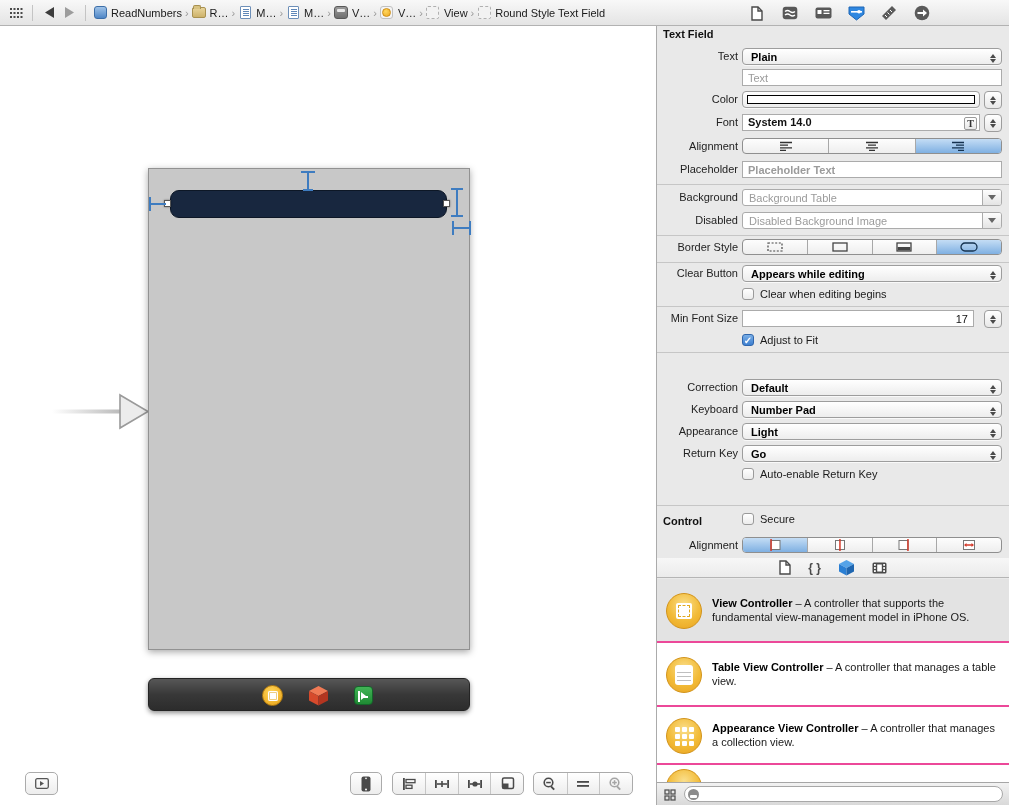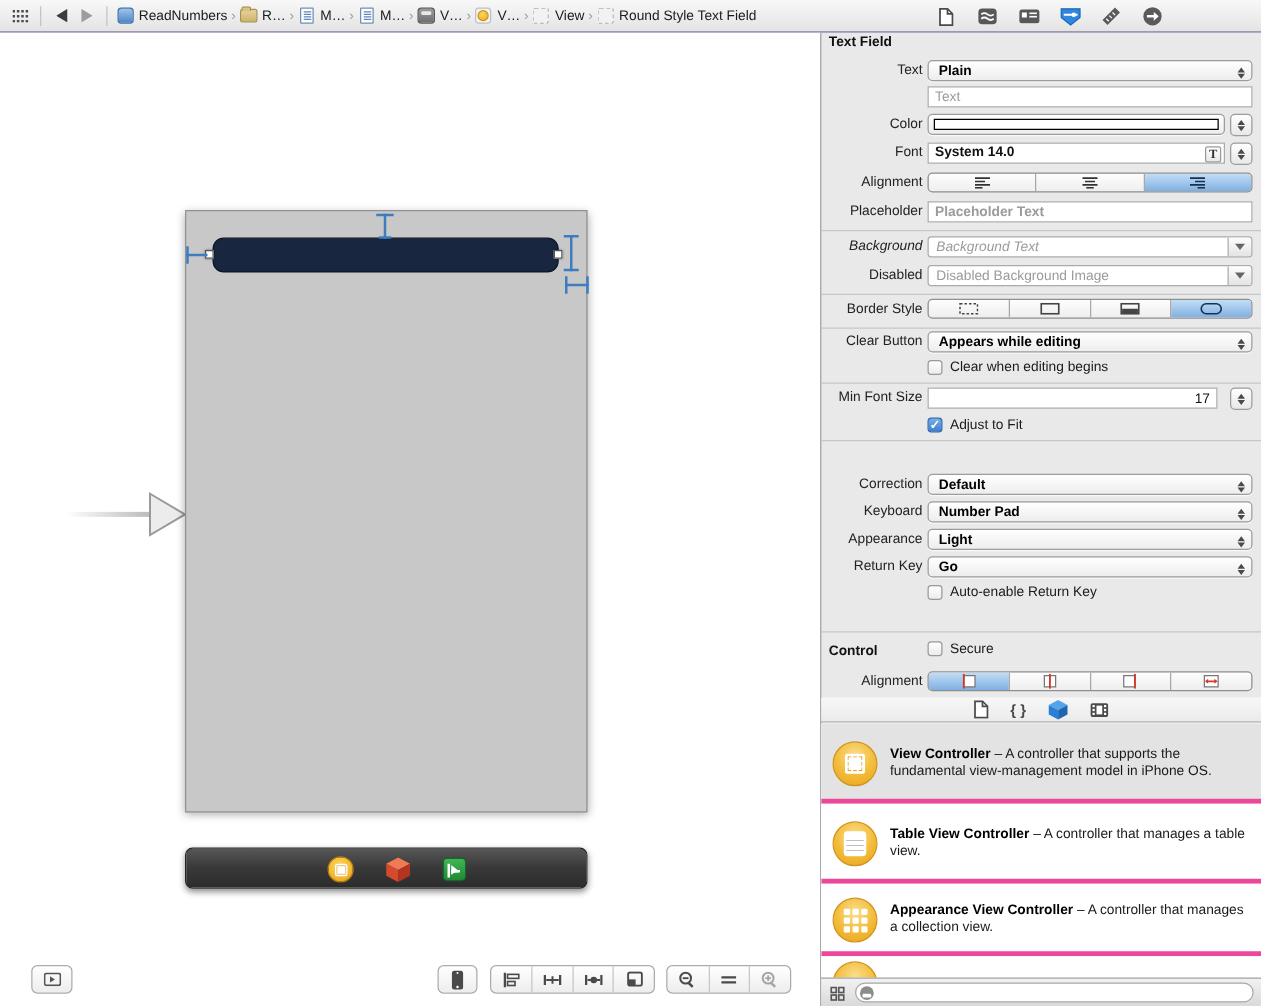--- a/index.html
+++ b/index.html
@@ -85,21 +85,21 @@
   .seg > div.sel { background:linear-gradient(#c4ddf5,#7fb0e2); }
   .chk { position:absolute; left:85px; top:1px; width:12px; height:12px; border:1px solid #9a9a9a; border-radius:3px; background:linear-gradient(#ffffff,#ececec); }
   .chk.on { background:linear-gradient(#79aee6,#3d7fd0); border-color:#2f66ad; color:#fff; font-size:10px; line-height:11px; text-align:center; font-weight:bold; }
   .chklbl { position:absolute; left:103px; top:0; line-height:14px; }
   .isep { position:absolute; left:0; width:352px; height:1px; background:#c6c6c6; }
 
   
   #libtabs { position:absolute; left:0; top:532px; width:352px; height:20px; background:linear-gradient(#f7f7f7,#ebebeb);
     display:flex; align-items:center; justify-content:center; gap:17px; border-bottom:1px solid #b5b5b5; }
   #library { position:absolute; left:0; top:553px; width:352px; height:203px; background:#fff; overflow:hidden; }
-  .librow { position:relative; width:352px; border-bottom:4px solid #ec4899; }
+  .librow { position:relative; width:352px; border-bottom:2px solid #ec4899; }
   .gold { position:absolute; left:9px; width:36px; height:36px; border-radius:50%;
     background:radial-gradient(circle at 50% 32%, #fadf8d, #f2bb38 55%, #e9a31f); border:1px solid #d2931a; display:flex; align-items:center; justify-content:center; }
   .libtxt { position:absolute; left:55px; right:8px; font-size:11px; line-height:14px; color:#1a1a1a; }
   .libtxt b { color:#000; }
   .g-vc { width:16px; height:16px; background:#fff; border-radius:2px; position:relative; }
   .g-vc:before { content:""; position:absolute; inset:2px; border:1px dashed #e0a81f; border-radius:1px; }
   .g-table { width:18px; height:20px; background:#fff; border-radius:3px; position:relative; }
   .g-table:before { content:""; position:absolute; left:2px; right:2px; top:4px; height:12px;
     background:repeating-linear-gradient(180deg, transparent 0 3px, #bfbfbf 3px 4px); }
   .g-grid { display:grid; grid-template-columns:repeat(3,5px); grid-template-rows:repeat(3,5px); gap:2px; }
@@ -464,24 +464,24 @@
       </div>
     </div>
 
     <div class="irow" style="top:135px;">
       <div class="lbl">Placeholder</div>
       <input class="ctrl tfield" style="left: 85px; width: 260px; font-weight: bold;" placeholder="Placeholder Text">
     </div>
 
     <div class="isep" style="top:158px;"></div>
 
-    <div class="irow" style="top:163px;font-style:italic;">
+    <div class="irow" style="top:163px;">
       <div class="lbl">Background</div>
       <div class="ctrl combo">
-        <span class="ph">Background Text</span>
+        <span class="ph">Background Table</span>
         <span class="dbtn">
             <i></i>
           </span>
       </div>
     </div>
 
     <div class="irow" style="top:186px;">
       <div class="lbl">Disabled</div>
       <div class="ctrl combo">
         <span class="ph">Disabled Background Image</span>

